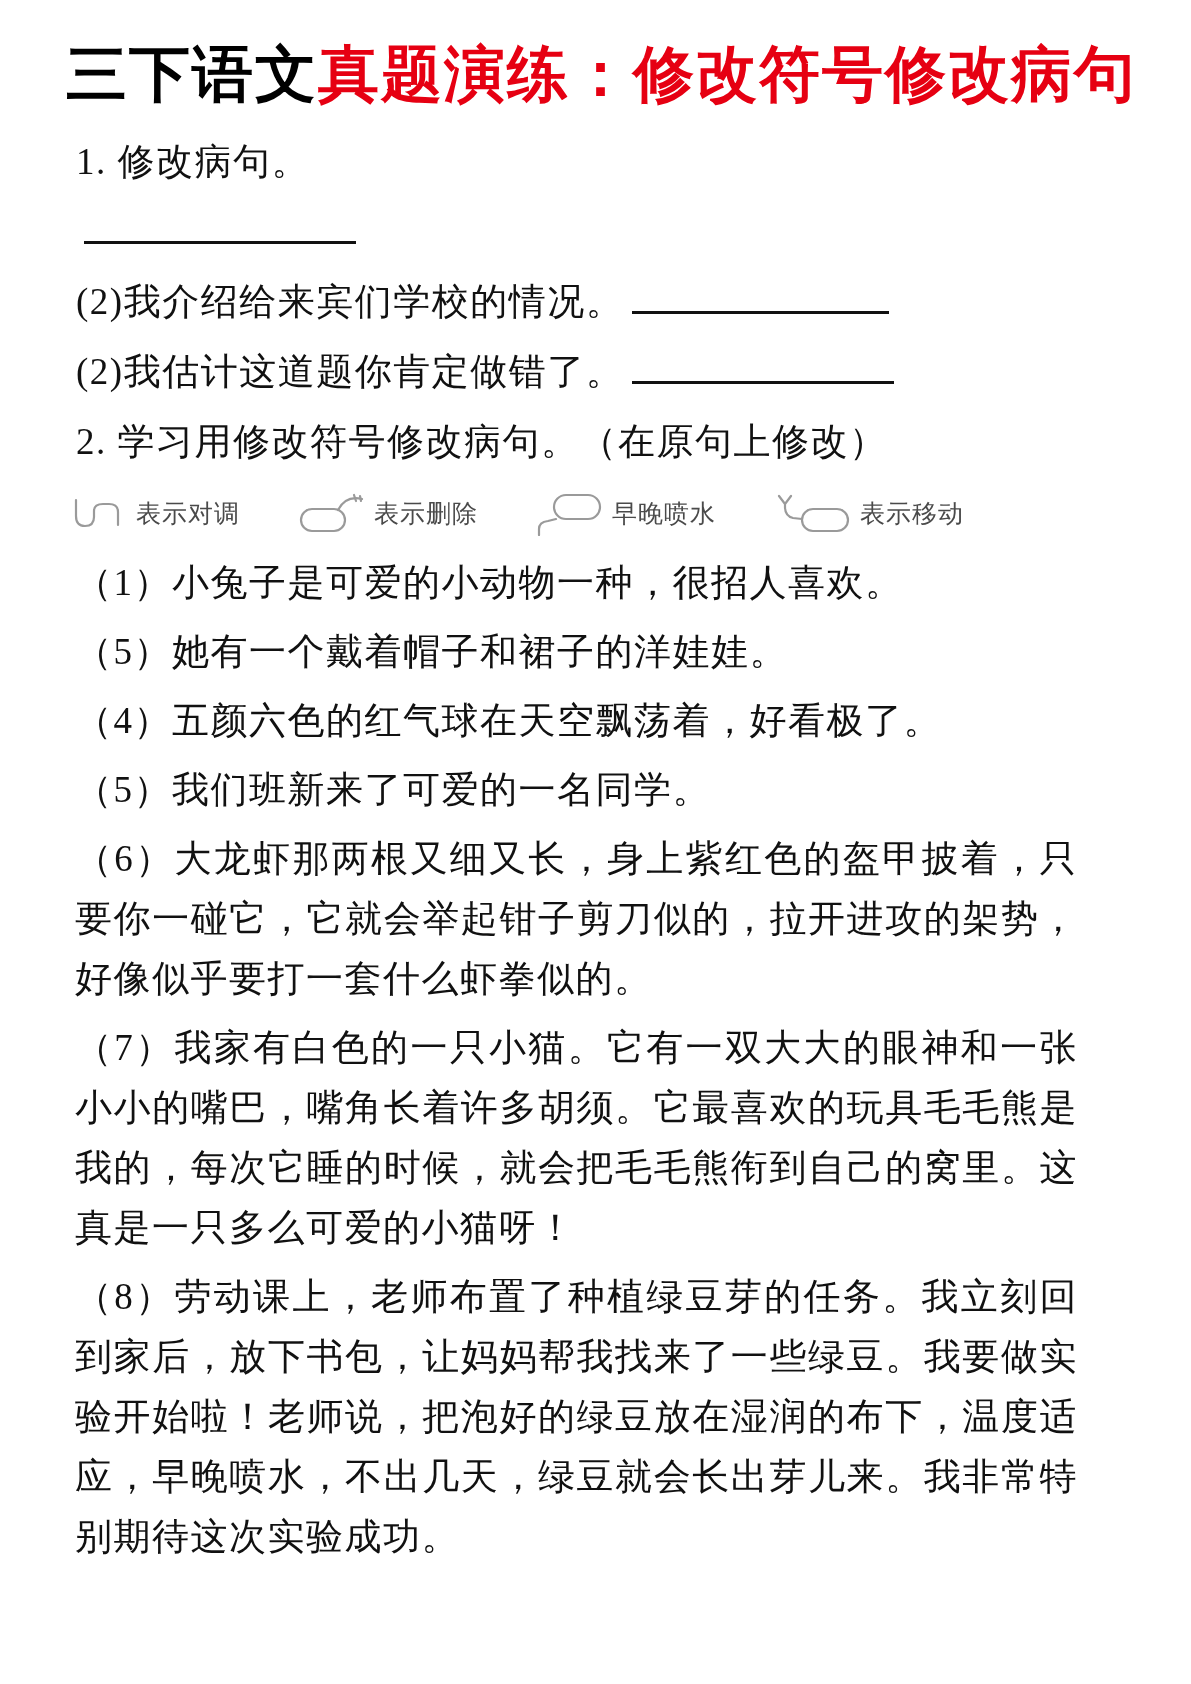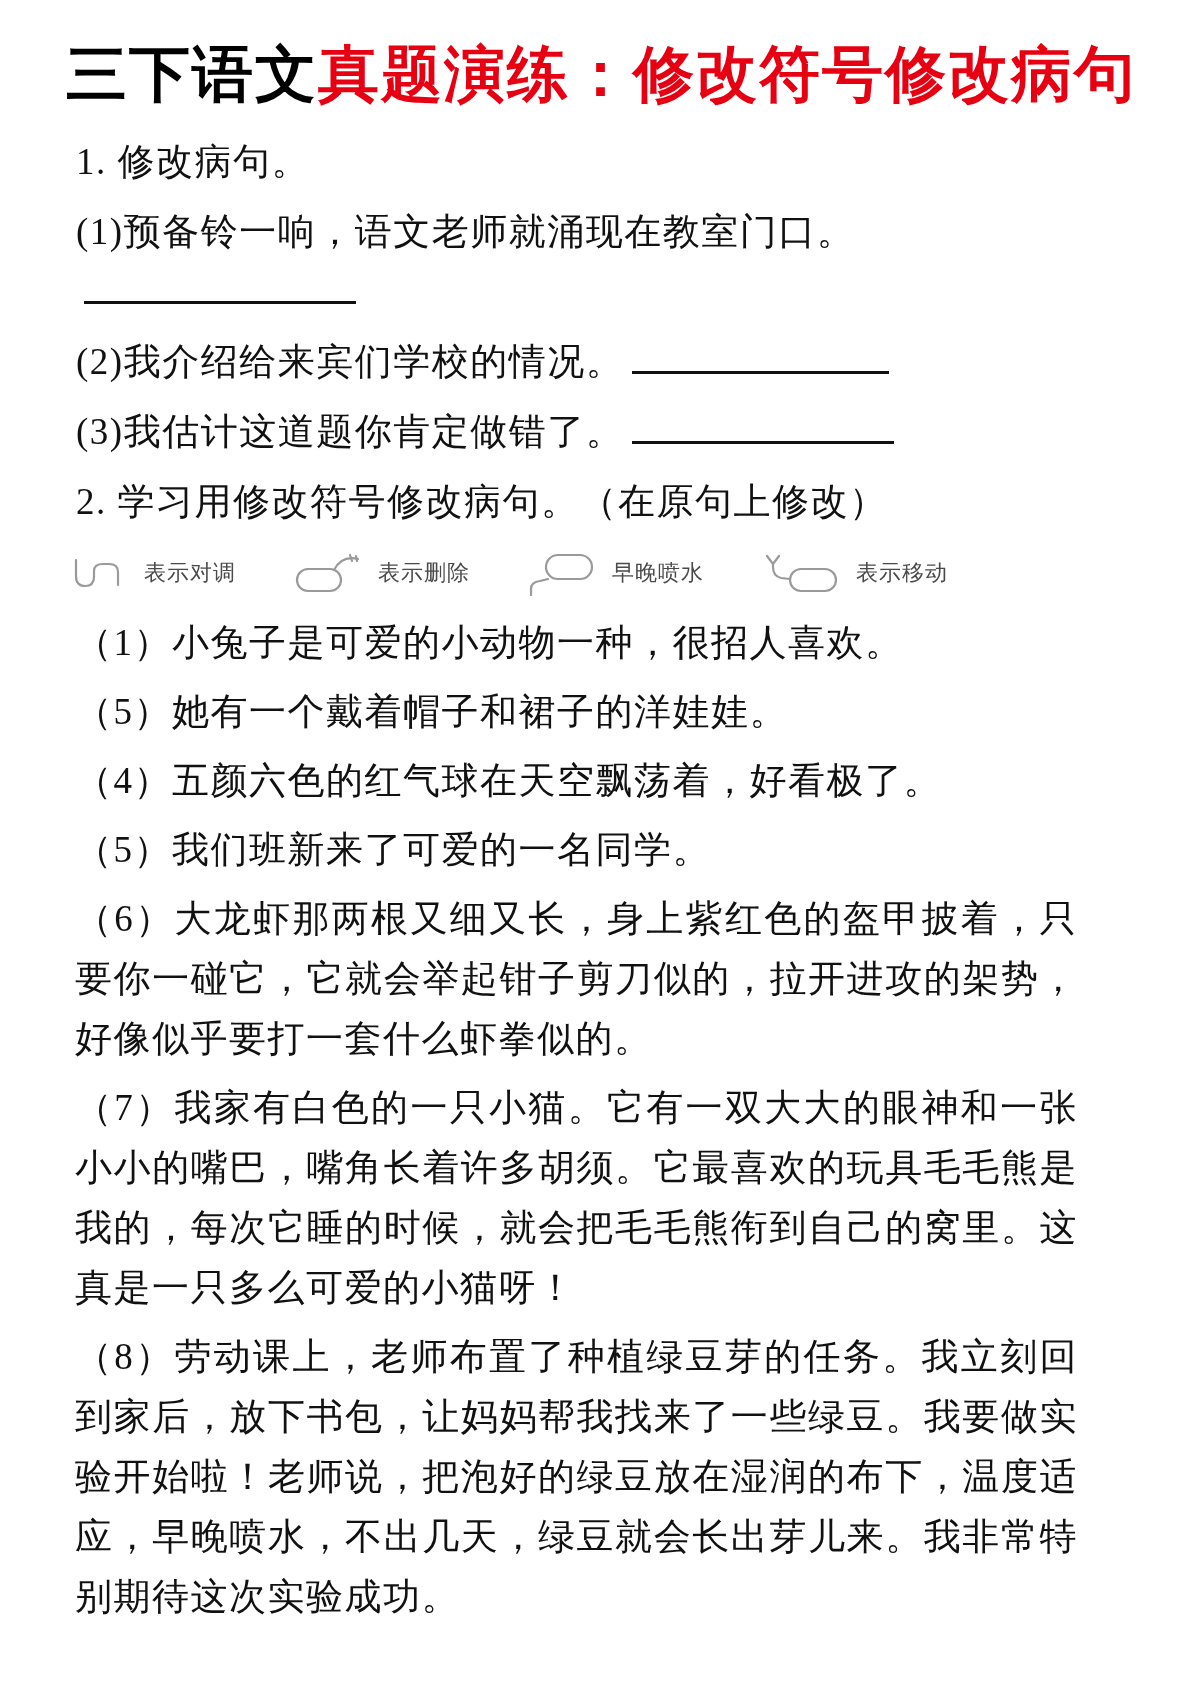--- a/index.html
+++ b/index.html
@@ -55,42 +55,41 @@
     gap:58px;
   }
   .legend-item{
     display:flex;
     align-items:center;
     gap:6px;
   }
   .legend-item svg{display:block;}
   .legend-label{
     font-family:"Liberation Sans","DejaVu Sans",sans-serif;
-    font-size:22px;
+    font-size:25px;
     color:#4a4a4a;
     letter-spacing:1px;
     white-space:nowrap;
-    margin-left:8px;
   }
   .sym{stroke:#9a9a9a;stroke-width:2.2;fill:none;stroke-linecap:round;stroke-linejoin:round;}
 </style>
 </head>
 <body>
 
 <div class="page">
 
   <h1 class="doc-title"><span class="t-black">三下语文</span><span class="t-red">真题演练：修改符号修改病句</span></h1>
 
   <p class="line">1. 修改病句。</p>
 
-  <p class="line"><span>(1)预备铃一响，语文老师就涌现在教室门口。</span><span class="blank blank-1"></span></p>
+  <p class="line"><span class="blank blank-1"></span></p>
 
   <p class="line"><span>(2)我介绍给来宾们学校的情况。</span><span class="blank blank-2"></span></p>
 
-  <p class="line"><span>(3)我估计这道题你肯定做错了。</span><span class="blank blank-3"></span></p>
+  <p class="line"><span>(2)我估计这道题你肯定做错了。</span><span class="blank blank-3"></span></p>
 
   <p class="line">2. 学习用修改符号修改病句。（在原句上修改）</p>
 
   <div class="legend-row">
 
     <div class="legend-item">
       <span>
         <svg width="58" height="40" viewBox="0 0 58 40">
           <path class="sym" d="M4,7 L4,23 Q4,33 13,33 Q22,33 22,24 L22,18 Q22,11 31,11 L37,11 Q46,11 46,19 L46,32"></path>
         </svg>

